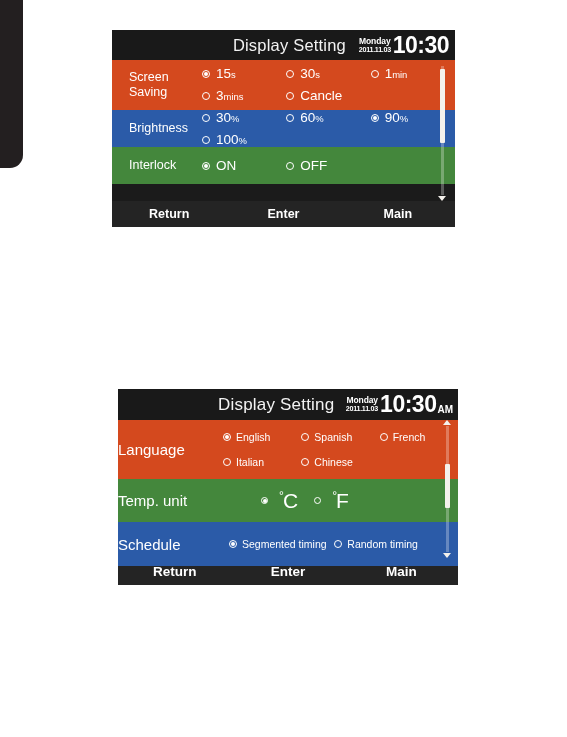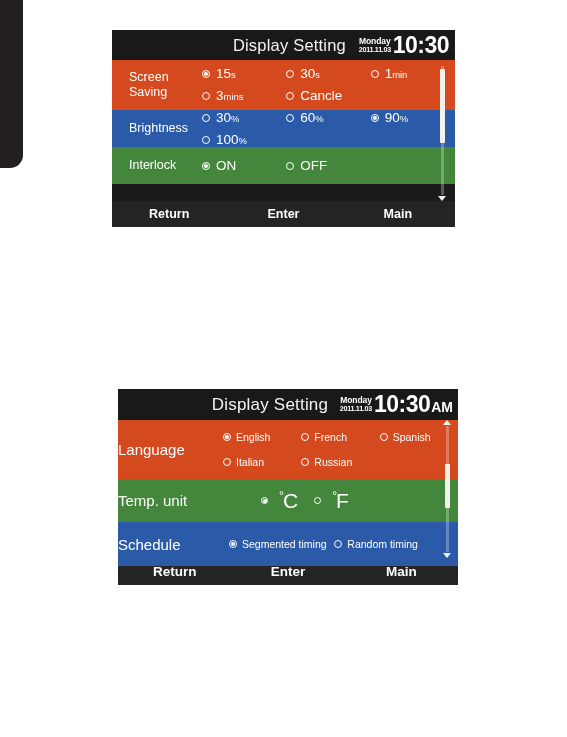--- a/index.html
+++ b/index.html
@@ -205,21 +205,21 @@
   #panel1 .row-opts .opt { width: 33.33%; height: 22px; }
   #p1-row3 .row-opts .opt { height: 100%; }
 
   
   #panel2 { left: 118px; top: 389px; width: 340px; height: 196px; }
   #panel2 .panel-header { height: 31px; padding-right: 5px; }
   #panel2 .hdr-title { font-size: 17px; margin-right: 11px; }
   #panel2 .hdr-day  { font-size: 8.5px; }
   #panel2 .hdr-ymd  { font-size: 7.5px; }
   #panel2 .hdr-time { font-size: 23px; margin-left: 1px; }
-  #panel2 .hdr-ampm { font-size: 14px; margin-bottom: 3px; margin-left: 1px; }
+  #panel2 .hdr-ampm { font-size: 10px; margin-bottom: 3px; margin-left: 1px; }
   #panel2 .rows { height: 138px; }
   #panel2 .row-label { width: 105px; font-size: 15px; }
   #panel2 .opt { font-size: 10.5px; }
   #panel2 .radio { width: 8px; height: 8px; margin-right: 5px; }
   #panel2 .radio.on::after { width: 4px; height: 4px; }
   #panel2 .panel-footer { height: 27px; }
   #panel2 .footer-btn { font-size: 13.5px; }
   #panel2 .scrollbar { right: 6px; width: 10px; }
 
   #p2-row1 { height: 59px; }
@@ -349,33 +349,33 @@
 
     <div class="row bg-orange" id="p2-row1">
       <div class="row-label">Language</div>
       <div class="row-opts">
         <div class="opt">
           <span class="radio on"></span>
           <span class="opt-text">English</span>
         </div>
         <div class="opt">
           <span class="radio"></span>
+          <span class="opt-text">Spanish</span>
+        </div>
+        <div class="opt">
+          <span class="radio"></span>
           <span class="opt-text">French</span>
         </div>
         <div class="opt">
           <span class="radio"></span>
-          <span class="opt-text">Spanish</span>
-        </div>
-        <div class="opt">
-          <span class="radio"></span>
           <span class="opt-text">Italian</span>
         </div>
         <div class="opt">
           <span class="radio"></span>
-          <span class="opt-text">Russian</span>
+          <span class="opt-text">Chinese</span>
         </div>
       </div>
     </div>
 
     <div class="row bg-green" id="p2-row2">
       <div class="row-label">Temp. unit</div>
       <div class="row-opts">
         <div class="opt">
           <span class="radio on"></span>
           <span class="opt-text"><span class="deg">°</span>C</span>

